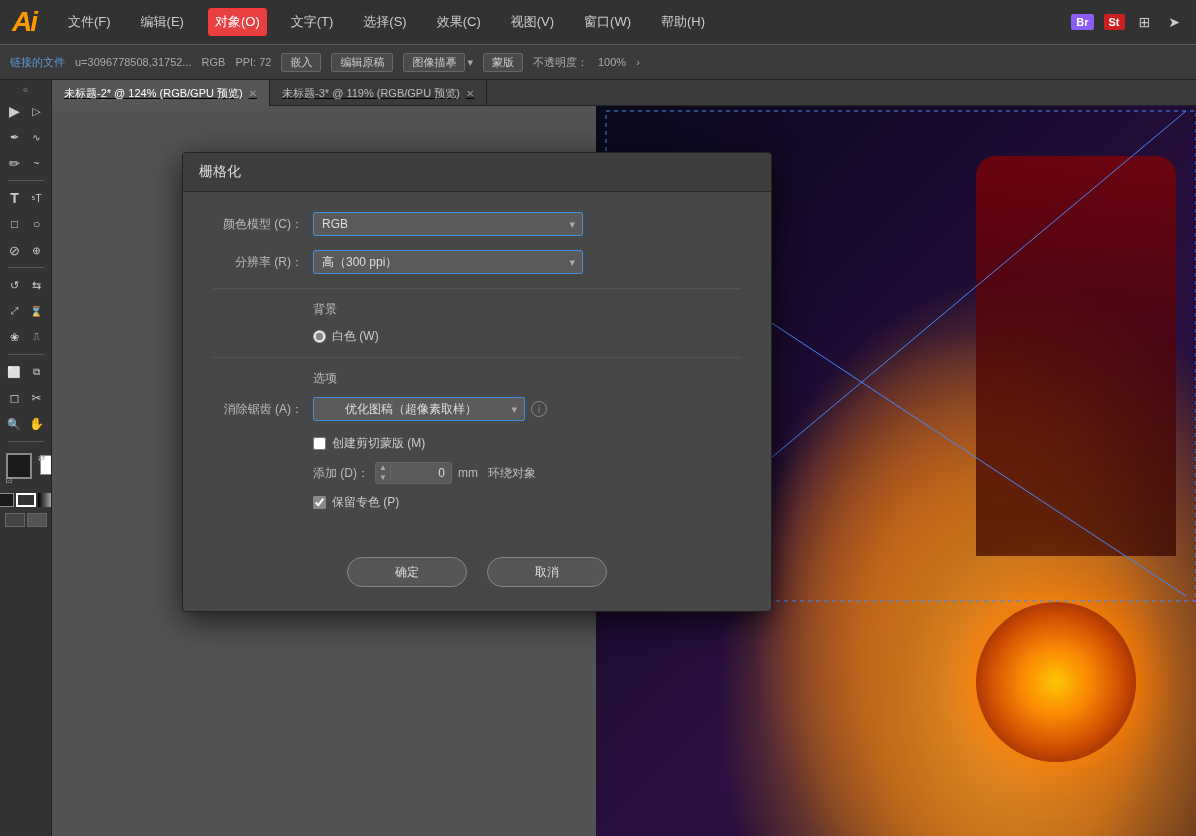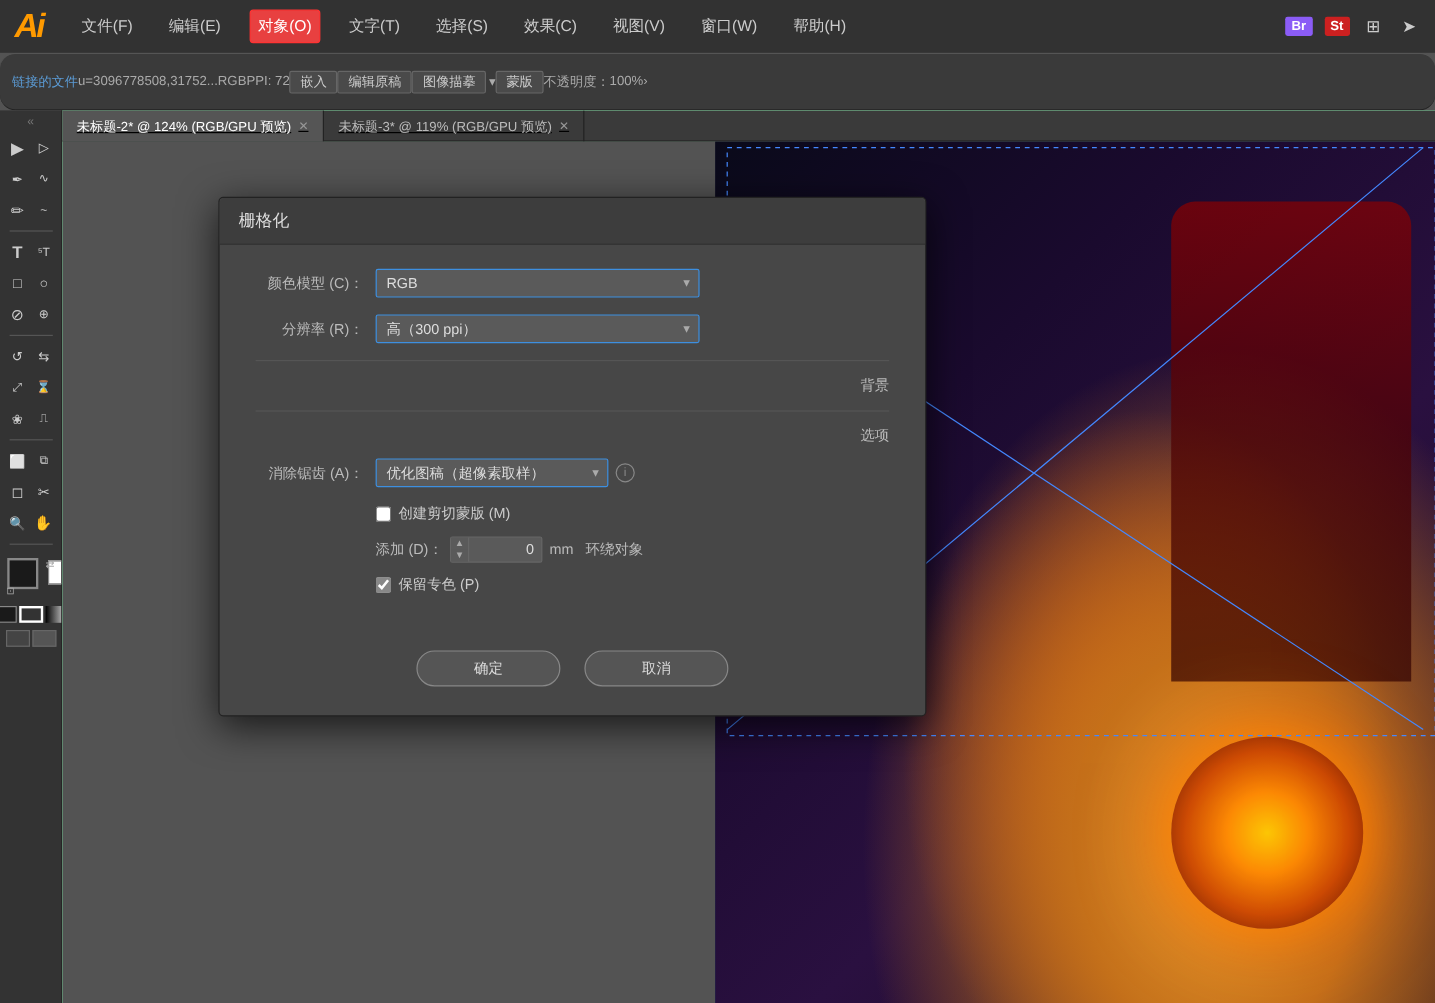--- a/index.html
+++ b/index.html
@@ -18,22 +18,22 @@
       color: #ccc; font-size: 13px; cursor: pointer; padding: 4px 6px;
       border-radius: 3px;
     }
     .menu-item.active { background: #e84040; color: white; border: 1px solid #ff3333; }
     .menu-right { margin-left: auto; display: flex; align-items: center; gap: 10px; }
     .menu-icon { color: #ccc; font-size: 14px; cursor: pointer; padding: 2px 4px; }
 
     
     .optionsbar {
       display: flex; align-items: center;
-      background: #3a3a3a; height: 48px; padding: 0 10px; 
-      border-top: 1px solid #555; border-bottom: 1px solid #222; border-radius: 13px;
+      background: #3a3a3a; height: 36px; padding: 0 10px; gap: 10px;
+      border-top: 1px solid #555; border-bottom: 1px solid #222;
     }
     .optionsbar span { color: #aaa; font-size: 11px; }
     .optionsbar .link-text { color: #5b9bd5; font-size: 11px; }
     .opt-btn {
       background: #4a4a4a; border: 1px solid #666; color: #ccc;
       font-size: 11px; padding: 1px 8px; cursor: pointer; border-radius: 2px;
     }
 
     
     .main-layout { display: flex; height: calc(836px - 74px); }
@@ -155,21 +155,21 @@
     .select-wrapper {
       position: relative; display: inline-block;
     }
     .select-wrapper::after {
       content: '▾'; position: absolute; right: 8px; top: 50%;
       transform: translateY(-50%); color: #aaa; pointer-events: none;
       font-size: 11px;
     }
     .select-wrapper select { padding-right: 24px; }
 
-    .section-label { color: #bbb; font-size: 12px; margin-bottom: 10px; margin-left: 100px; text-align: right; }
+    .section-label { color: #bbb; font-size: 12px; margin-bottom: 10px; margin-left: 100px; }
 
     .radio-row { display: flex; align-items: center; margin-bottom: 8px; margin-left: 100px; }
     .radio-row input[type="radio"] { margin-right: 6px; accent-color: #888; }
     .radio-label { color: #ccc; font-size: 12px; }
 
     .divider-line { width: 100%; height: 1px; background: #555; margin: 12px 0; }
 
     .checkbox-row { display: flex; align-items: center; margin-bottom: 10px; margin-left: 100px; }
     .checkbox-row input[type="checkbox"] { margin-right: 6px; accent-color: #888; }
     .checkbox-label { color: #ccc; font-size: 12px; }
@@ -380,29 +380,33 @@
                   <option>中（150 ppi）</option>
                   <option selected="">高（300 ppi）</option>
                   <option>其他</option>
                 </select>
               </div>
             </div>
 
             <div class="divider-line"></div>
 
             <div class="section-label">背景</div>
+            <div class="radio-row">
+              <input type="radio" name="bg" id="bg-white" checked="" style="">
+              <label class="radio-label" for="bg-white">白色 (W)</label>
+            </div>
 
             <div class="divider-line"></div>
 
             <div class="section-label">选项</div>
 
             <div class="form-row">
               <span class="form-label">消除锯齿 (A)：</span>
               <div class="select-wrapper">
-                <select class="form-select" style="width:194px;">
+                <select class="form-select" style="width:212px;text-align:center;">
                   <option>无</option>
                   <option>优化文字（提示）</option>
                   <option selected="">优化图稿（超像素取样）</option>
                 </select>
               </div>
               <span class="info-icon">i</span>
             </div>
 
             <div class="checkbox-row">
               <input type="checkbox" id="create-mask" style="">

